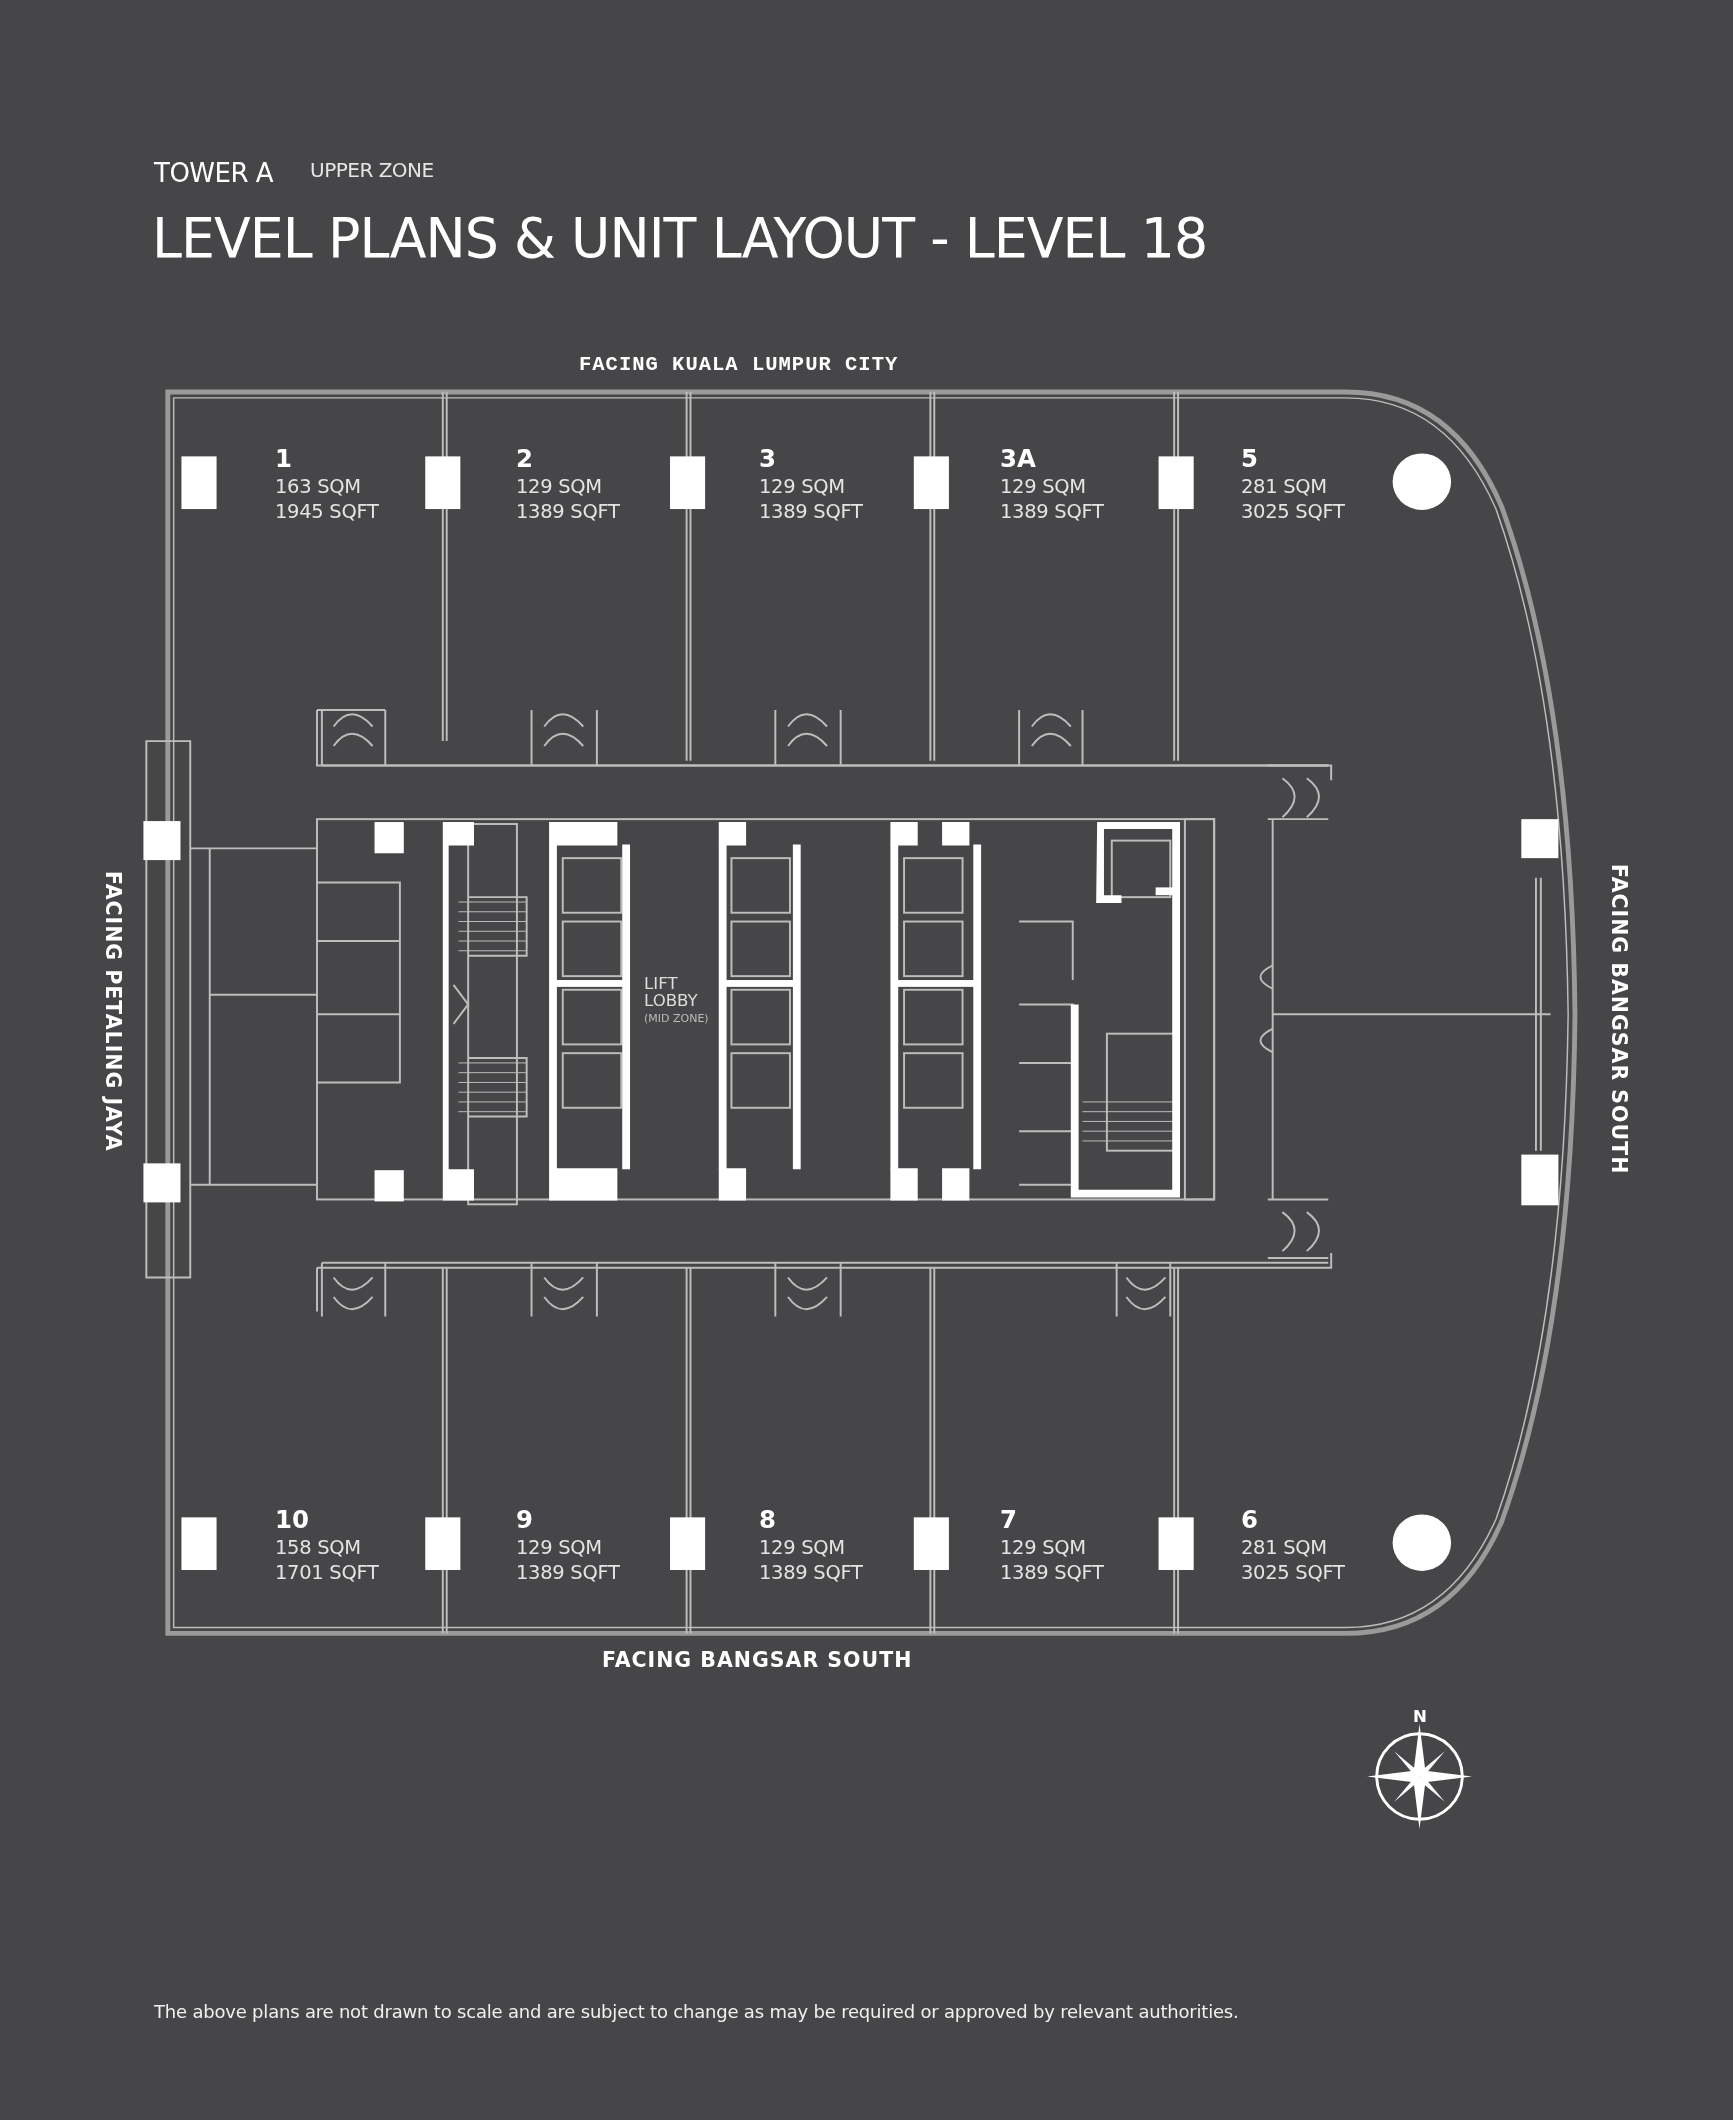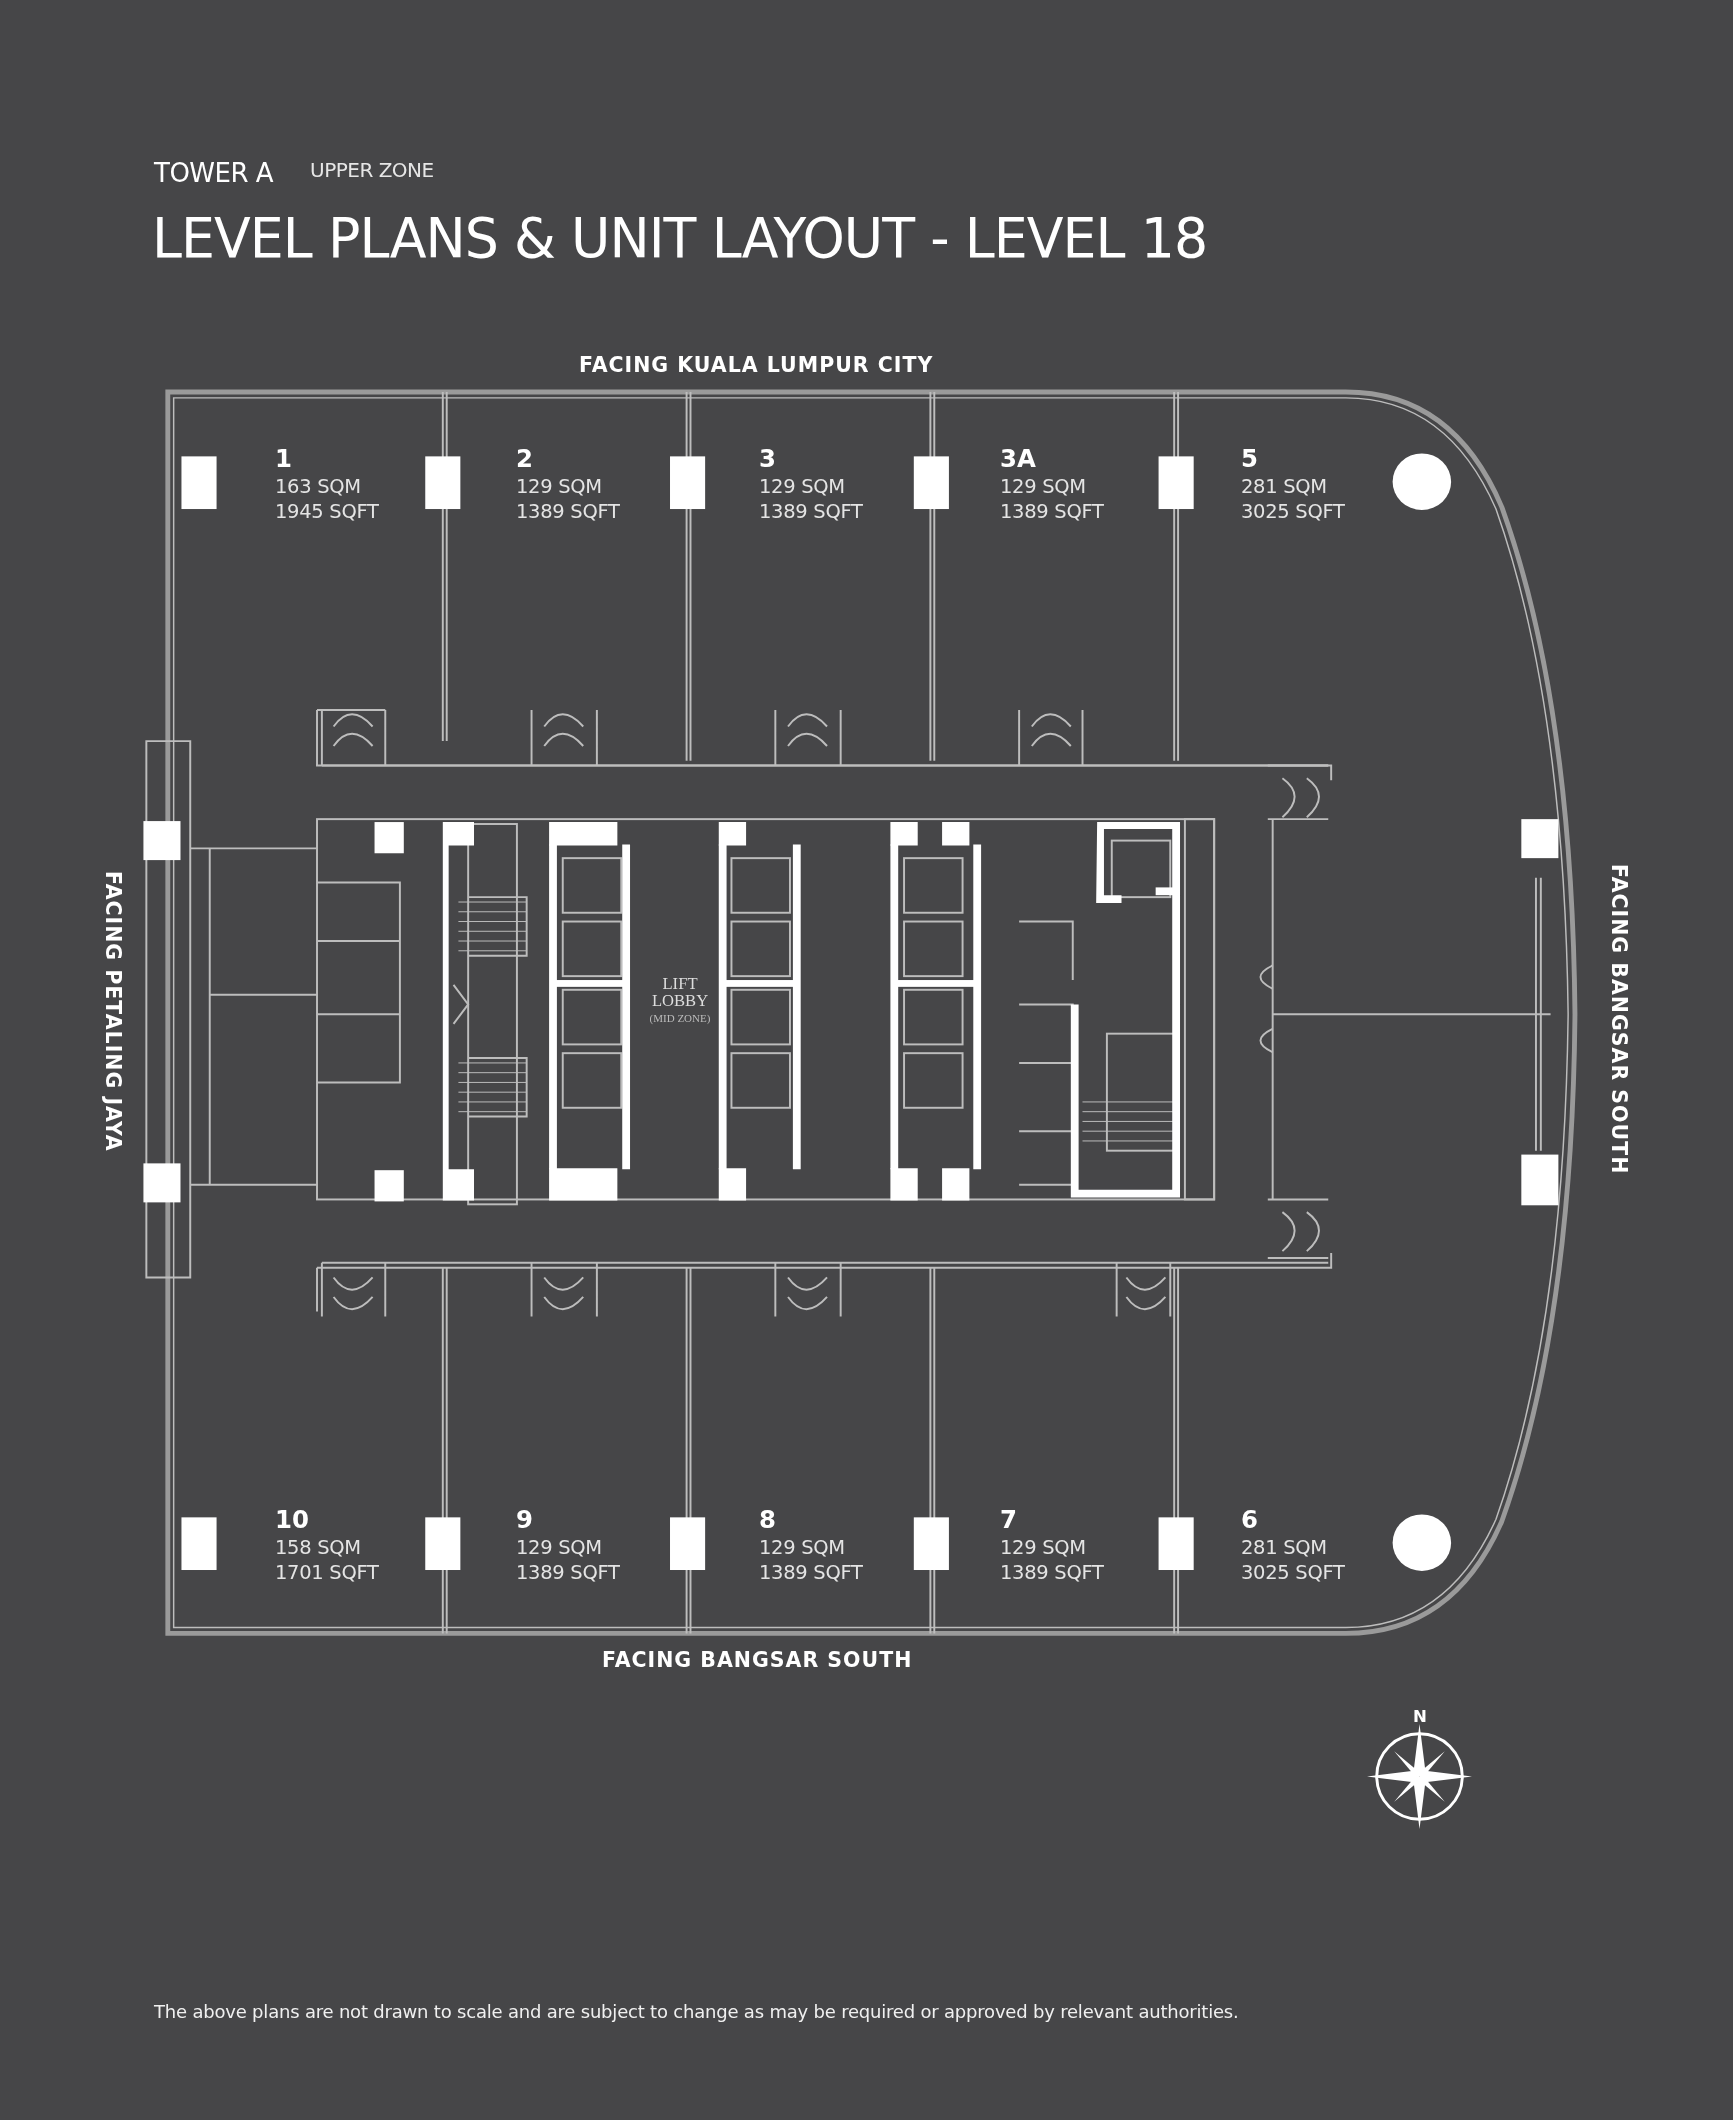--- a/index.html
+++ b/index.html
@@ -1,29 +1,29 @@
 <!DOCTYPE html>
 <html><head>
 <meta charset="utf-8">
 <style>
   html,body{margin:0;padding:0;}
   body{width:1734px;height:2120px;background:#464648;position:relative;overflow:hidden;font-family:"DejaVu Sans","Liberation Sans",sans-serif;color:#fff;}
   .hdr-tower{position:absolute;left:154px;top:158px;font-size:26px;font-weight:normal;letter-spacing:-0.5px;}
   .hdr-zone{position:absolute;left:310px;top:158px;font-size:20px;font-weight:normal;color:#e6e6e6;letter-spacing:-0.5px;}
   .title{position:absolute;left:152px;top:205px;font-size:56px;font-weight:normal;letter-spacing:-1px;font-family:"DejaVu Sans",sans-serif;transform:scaleX(0.96);transform-origin:left;}
   .facing{position:absolute;font-size:20.5px;font-weight:bold;letter-spacing:1px;white-space:nowrap;}
-  .facing-top{left:579px;top:353px;}
+  .facing-top{left:579px;top:353px;font-family:Liberation Mono, monospace;}
   .facing-bottom{left:602px;top:1648px;}
   .facing-left{left:101px;top:871px;writing-mode:vertical-rl;}
   .facing-right{left:1607px;top:864px;writing-mode:vertical-rl;}
   .plan{position:absolute;left:0;top:0;width:1734px;height:2120px;}
   .unit{position:absolute;line-height:1;}
   .unit .num{font-size:24.4px;font-weight:bold;display:block;margin-bottom:5.9px;}
   .unit .sqm,.unit .sqft{font-size:19.5px;display:block;color:#e4e4e4;margin-bottom:4.9px;letter-spacing:-0.3px;}
-  .lobby{position:absolute;left:644px;top:975px;width:72px;text-align:center;color:#ddd;line-height:1.05;font-family:Liberation Serif, serif;}
+  .lobby{position:absolute;left:644px;top:975px;width:72px;text-align:left;color:#ddd;line-height:1.05;}
   .lobby .l1{font-size:16.6px;display:block;}
   .lobby .l2{font-size:11px;display:block;margin-top:2.9px;color:#bbb;}
   .compass-n{position:absolute;left:1413px;top:1707px;font-size:16.6px;font-weight:bold;}
   .compass{position:absolute;left:1367px;top:1724px;}
   .footnote{position:absolute;left:154px;top:2001px;font-size:18px;color:#f0f0f0;letter-spacing:-0.2px;}
 </style>
 </head>
 <body>
 
 <div>

